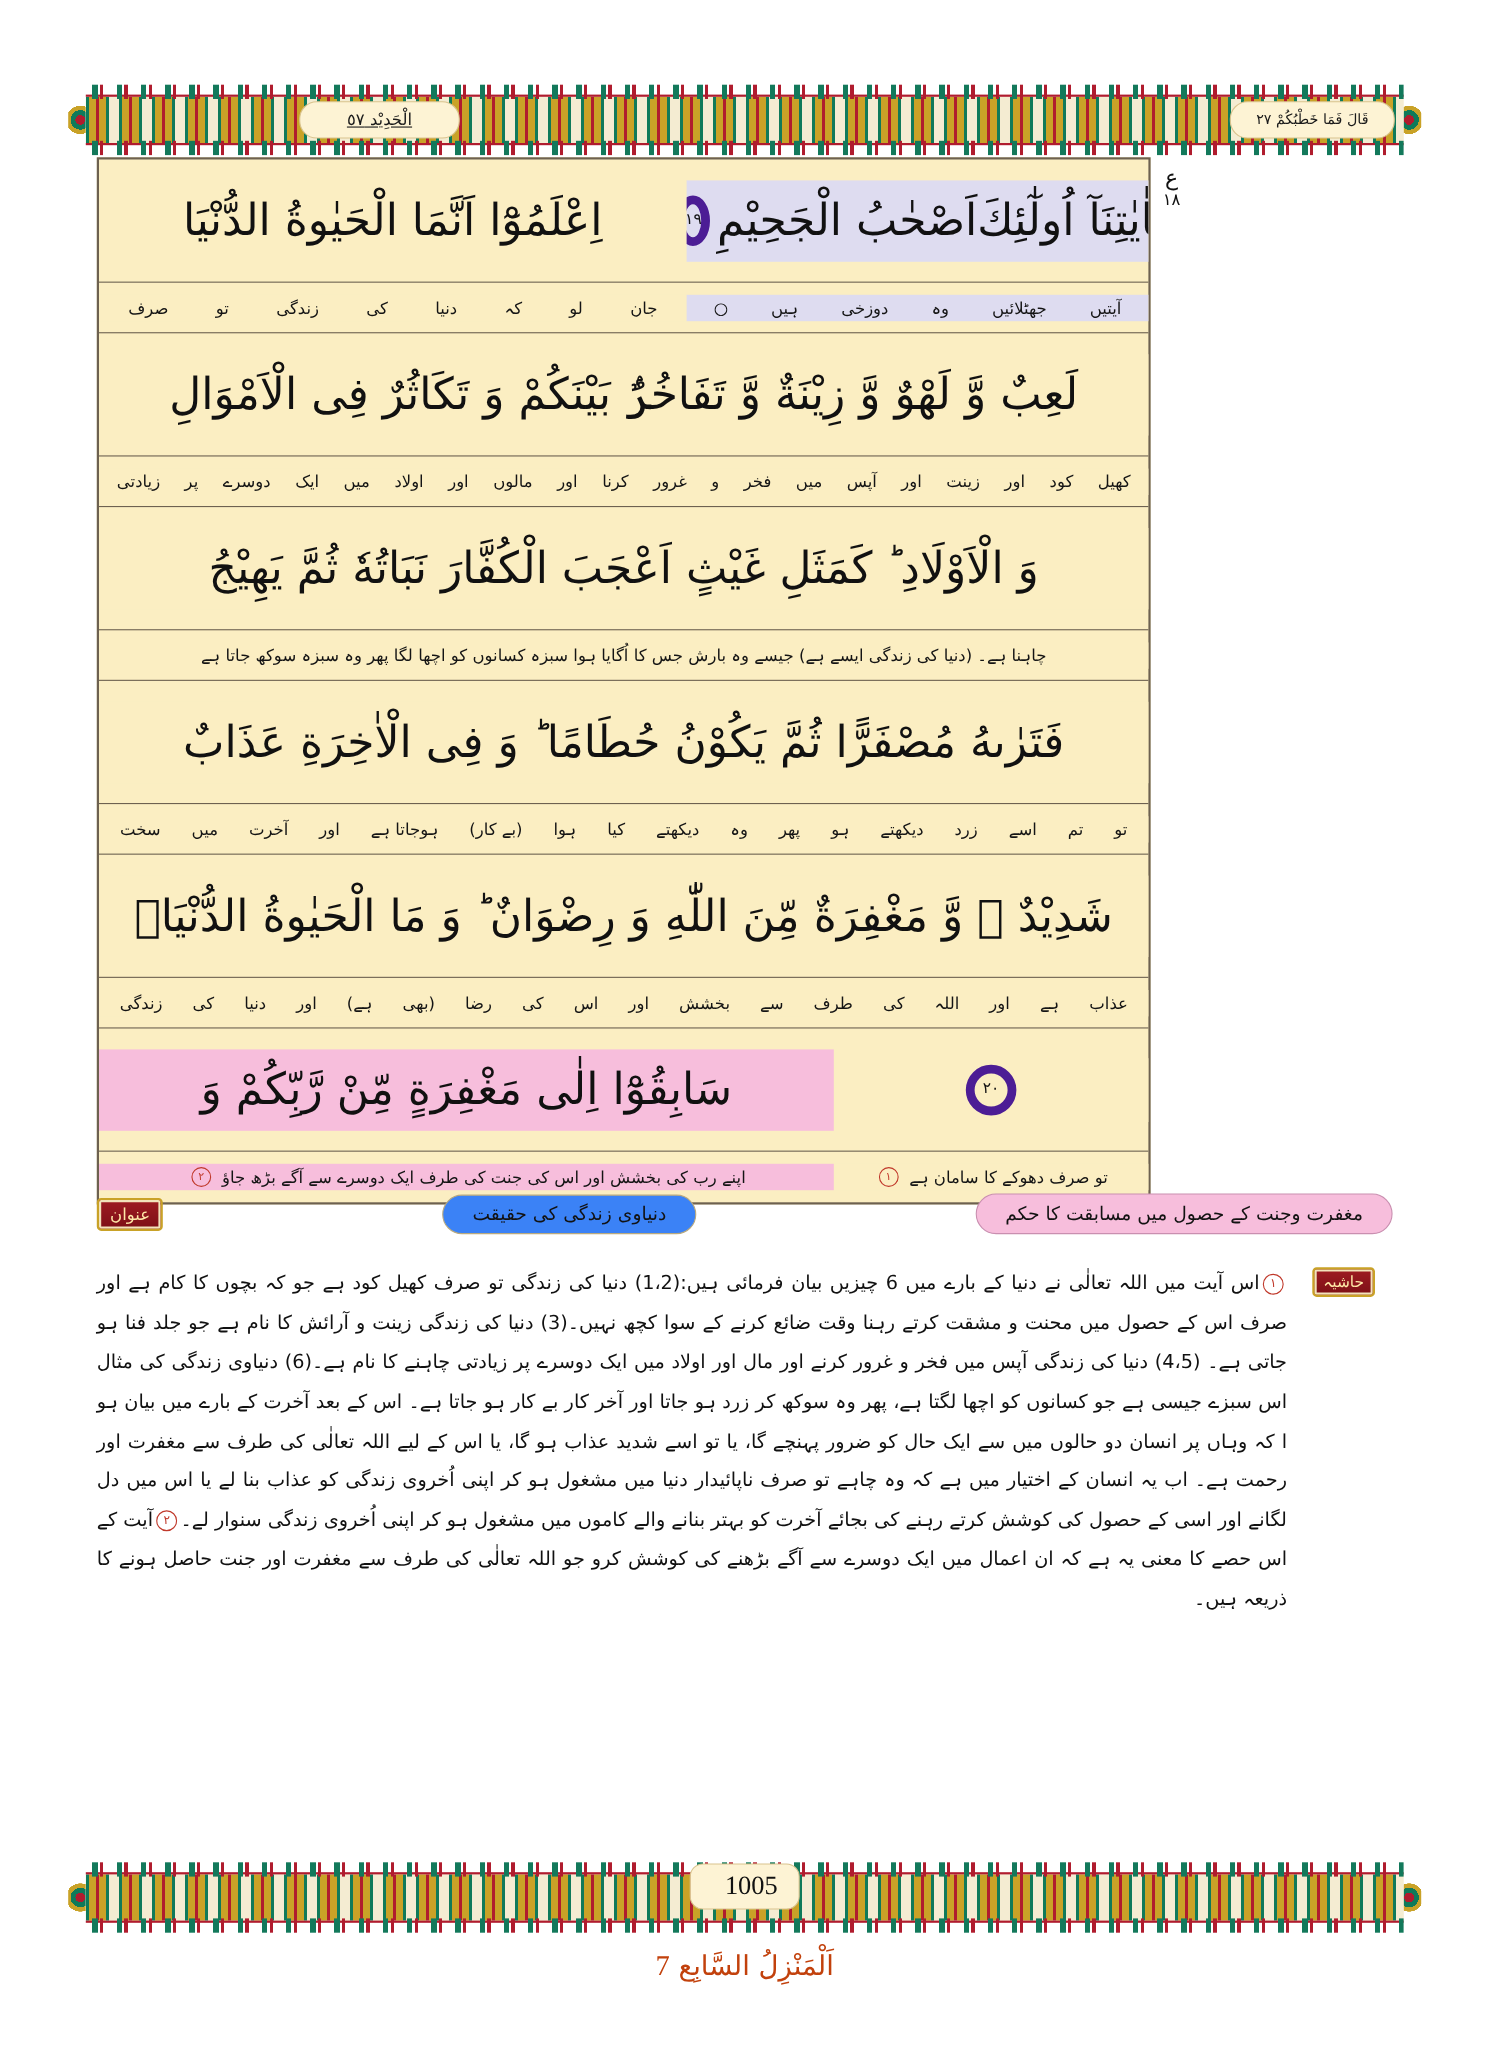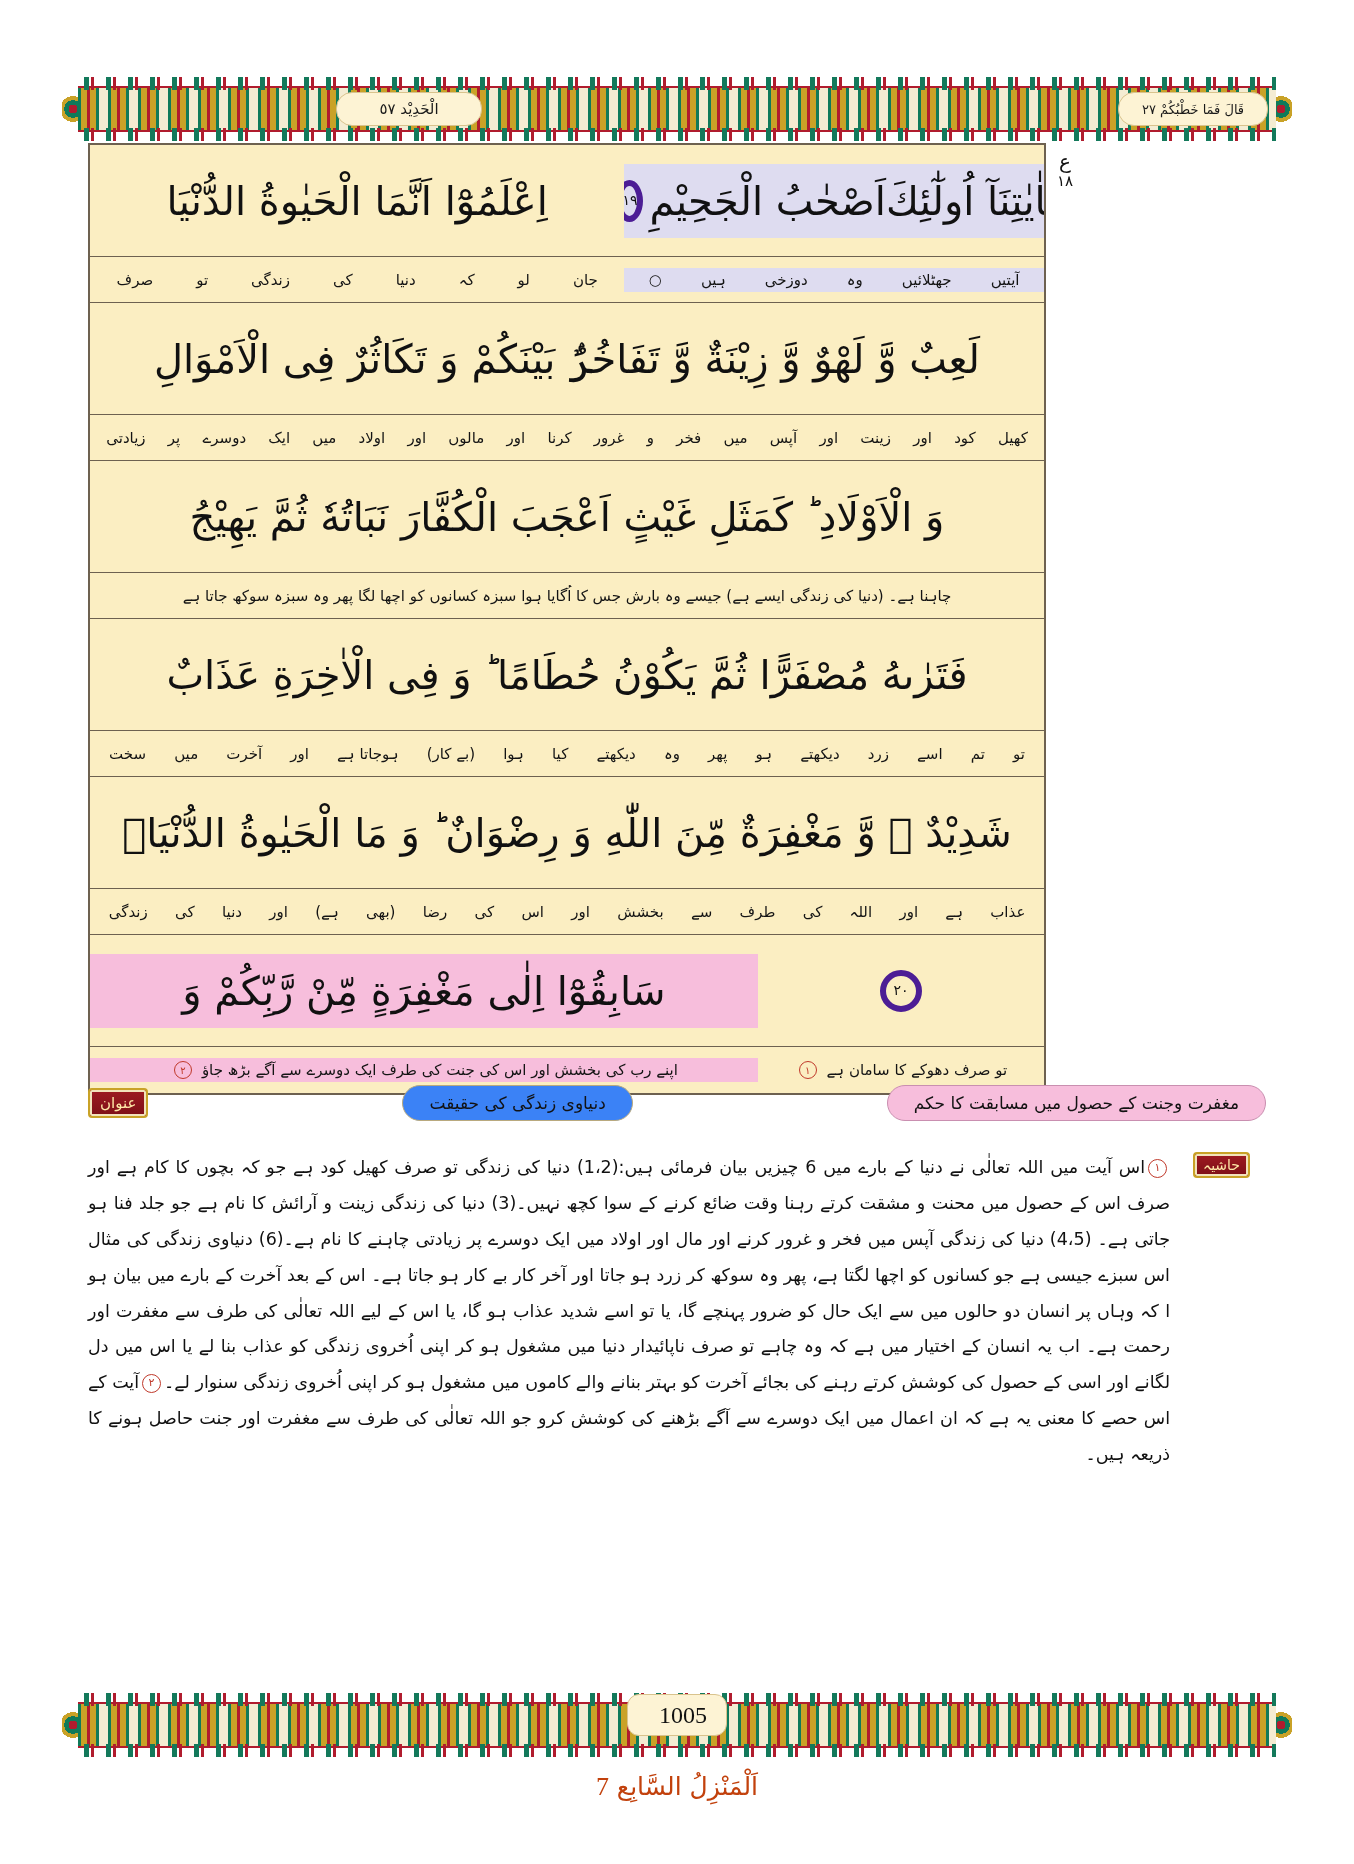--- a/index.html
+++ b/index.html
@@ -57,21 +57,21 @@
     position:absolute;top:92px;height:34px;
     background:#fdf3d4;
     border:1px solid #d9c38d;
     border-radius:16px;
     display:flex;align-items:center;justify-content:center;
     direction:rtl;
     font-family:"DejaVu Sans","Liberation Sans",sans-serif;
     font-size:15px;color:#1a1a1a;white-space:nowrap;
     padding:0 10px;box-sizing:border-box;
   }
-  .cartouche.surah{right:872px;width:146px;}
+  .cartouche.surah{right:936px;width:146px;text-decoration:underline;}
   .cartouche.juz{left:1118px;width:150px;font-size:13px;}
 
   
   .ayah-table{
     position:absolute;
     left:88px;top:143px;width:958px;
     border:2px solid #6d6150;
     box-sizing:border-box;
     background:#fbeec2;
   }
@@ -202,21 +202,21 @@
     font-family:"DejaVu Sans","Liberation Sans",sans-serif;
   }
   .manzil .num{
     font-family:"Liberation Serif","DejaVu Serif",serif;
     font-size:26px;
   }
 
   
   .ayah-no{
     display:inline-flex;align-items:center;justify-content:center;
-    width:30px;height:30px;border:6px solid #4c1d95;border-radius:50%;
+    width:30px;height:30px;border:8px solid #4c1d95;border-radius:50%;
     font-size:14px;margin:0 6px;vertical-align:middle;
     font-family:"DejaVu Sans","Liberation Sans",sans-serif;
     text-align:center;
   }
   .fn-circle-inline{
     display:inline-flex;align-items:center;justify-content:center;
     width:16px;height:16px;border:1.3px solid #c0392b;border-radius:50%;
     color:#c0392b;font-size:10px;margin:0 4px;
   }
 </style>

